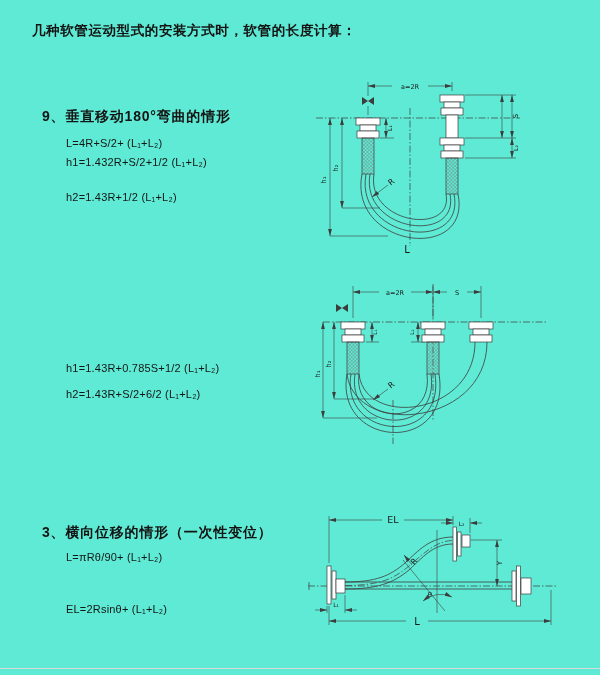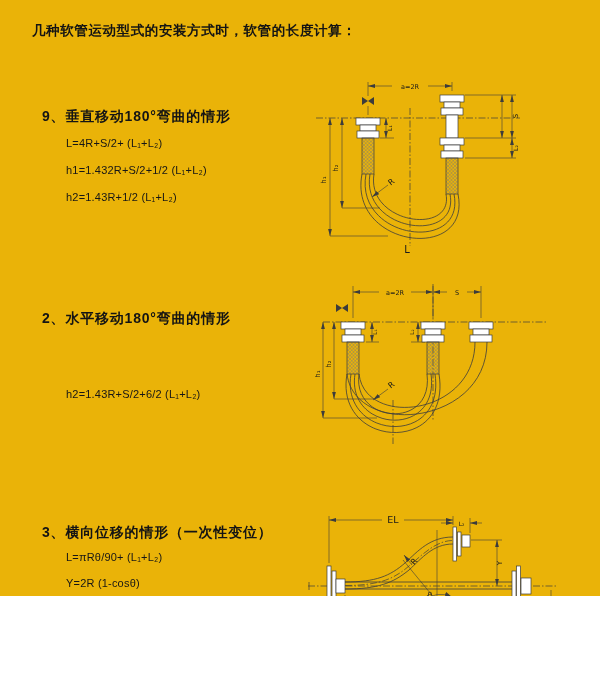--- a/index.html
+++ b/index.html
@@ -1,42 +1,42 @@
 <!DOCTYPE html>
 <html><head>
 <meta charset="utf-8">
 <style>
   html,body{margin:0;padding:0;background:#ffffff;}
   body{width:600px;height:675px;font-family:"Liberation Sans","DejaVu Sans",sans-serif;}
-  .page{position:relative;width:600px;height:596px;background:#eab308;overflow:hidden;}
+  .page{position:relative;width:600px;height:675px;background:#5eead4;overflow:hidden;}
   .title{position:absolute;left:32px;top:22px;font-size:13.5px;font-weight:bold;color:#141414;letter-spacing:.6px;white-space:nowrap;}
   .sec-heading{position:absolute;left:42px;font-size:14px;font-weight:bold;color:#141414;letter-spacing:.8px;white-space:nowrap;}
   .formula{position:absolute;left:66px;font-size:11px;color:#161616;letter-spacing:.2px;white-space:nowrap;}
   .diagram{position:absolute;}
   .dt{font-family:"DejaVu Sans",sans-serif;fill:#1a1a1a;}
   .page-rule{position:absolute;left:0;top:668px;width:600px;height:1px;background:#d9d9d9;}
 </style>
 </head>
 <body>
 
 <div class="page">
 
   <div class="title">几种软管运动型式的安装方式时，软管的长度计算：</div>
 
   <div class="sec-heading" style="top:108px">9、垂直移动180°弯曲的情形</div>
   <div class="formula" style="top:137px">L=4R+S/2+ (L₁+L₂)</div>
-  <div class="formula" style="top:164px">h1=1.432R+S/2+1/2 (L₁+L₂)</div>
+  <div class="formula" style="top:156px">h1=1.432R+S/2+1/2 (L₁+L₂)</div>
   <div class="formula" style="top:191px">h2=1.43R+1/2 (L₁+L₂)</div>
 
-  <div class="sec-heading" style="top:310px">2、水平移动180°弯曲的情形</div>
+  <div class="formula" style="top:362px">h1=1.43R+0.785S+1/2 (L₁+L₂)</div>
   <div class="formula" style="top:388px">h2=1.43R+S/2+6/2 (L₁+L₂)</div>
 
   <div class="sec-heading" style="top:524px">3、横向位移的情形（一次性变位）</div>
   <div class="formula" style="top:551px">L=πRθ/90+ (L₁+L₂)</div>
-  <div class="formula" style="top:577px">Y=2R (1-cosθ)</div>
+  <div class="formula" style="top:603px">EL=2Rsinθ+ (L₁+L₂)</div>
 
   <svg class="diagram" style="left:308px;top:68px" width="270" height="190" viewBox="0 0 270 190">
     <defs>
       <marker id="d1a" markerWidth="9" markerHeight="6" refX="7.4" refY="2.4" orient="auto-start-reverse" markerUnits="userSpaceOnUse">
         <path d="M0,0.4 L7.4,2.4 L0,4.4 z" fill="#3c3c3c"></path>
       </marker>
       <pattern id="d1b" width="3.5" height="3.5" patternUnits="userSpaceOnUse">
         <path d="M0,3.5 L3.5,0 M0,0 L3.5,3.5" stroke="#787878" stroke-width="0.45" fill="none"></path>
       </pattern>
     </defs>

